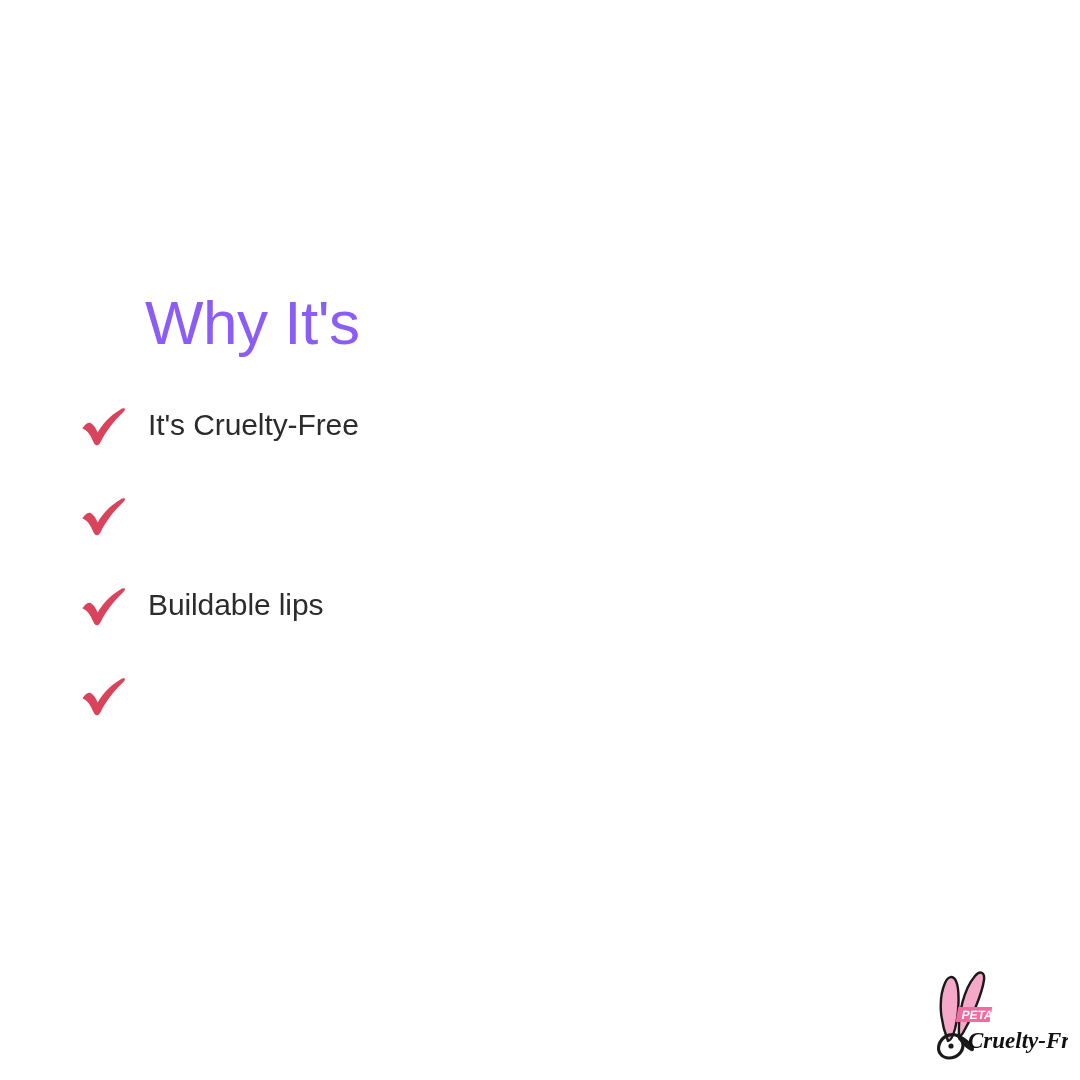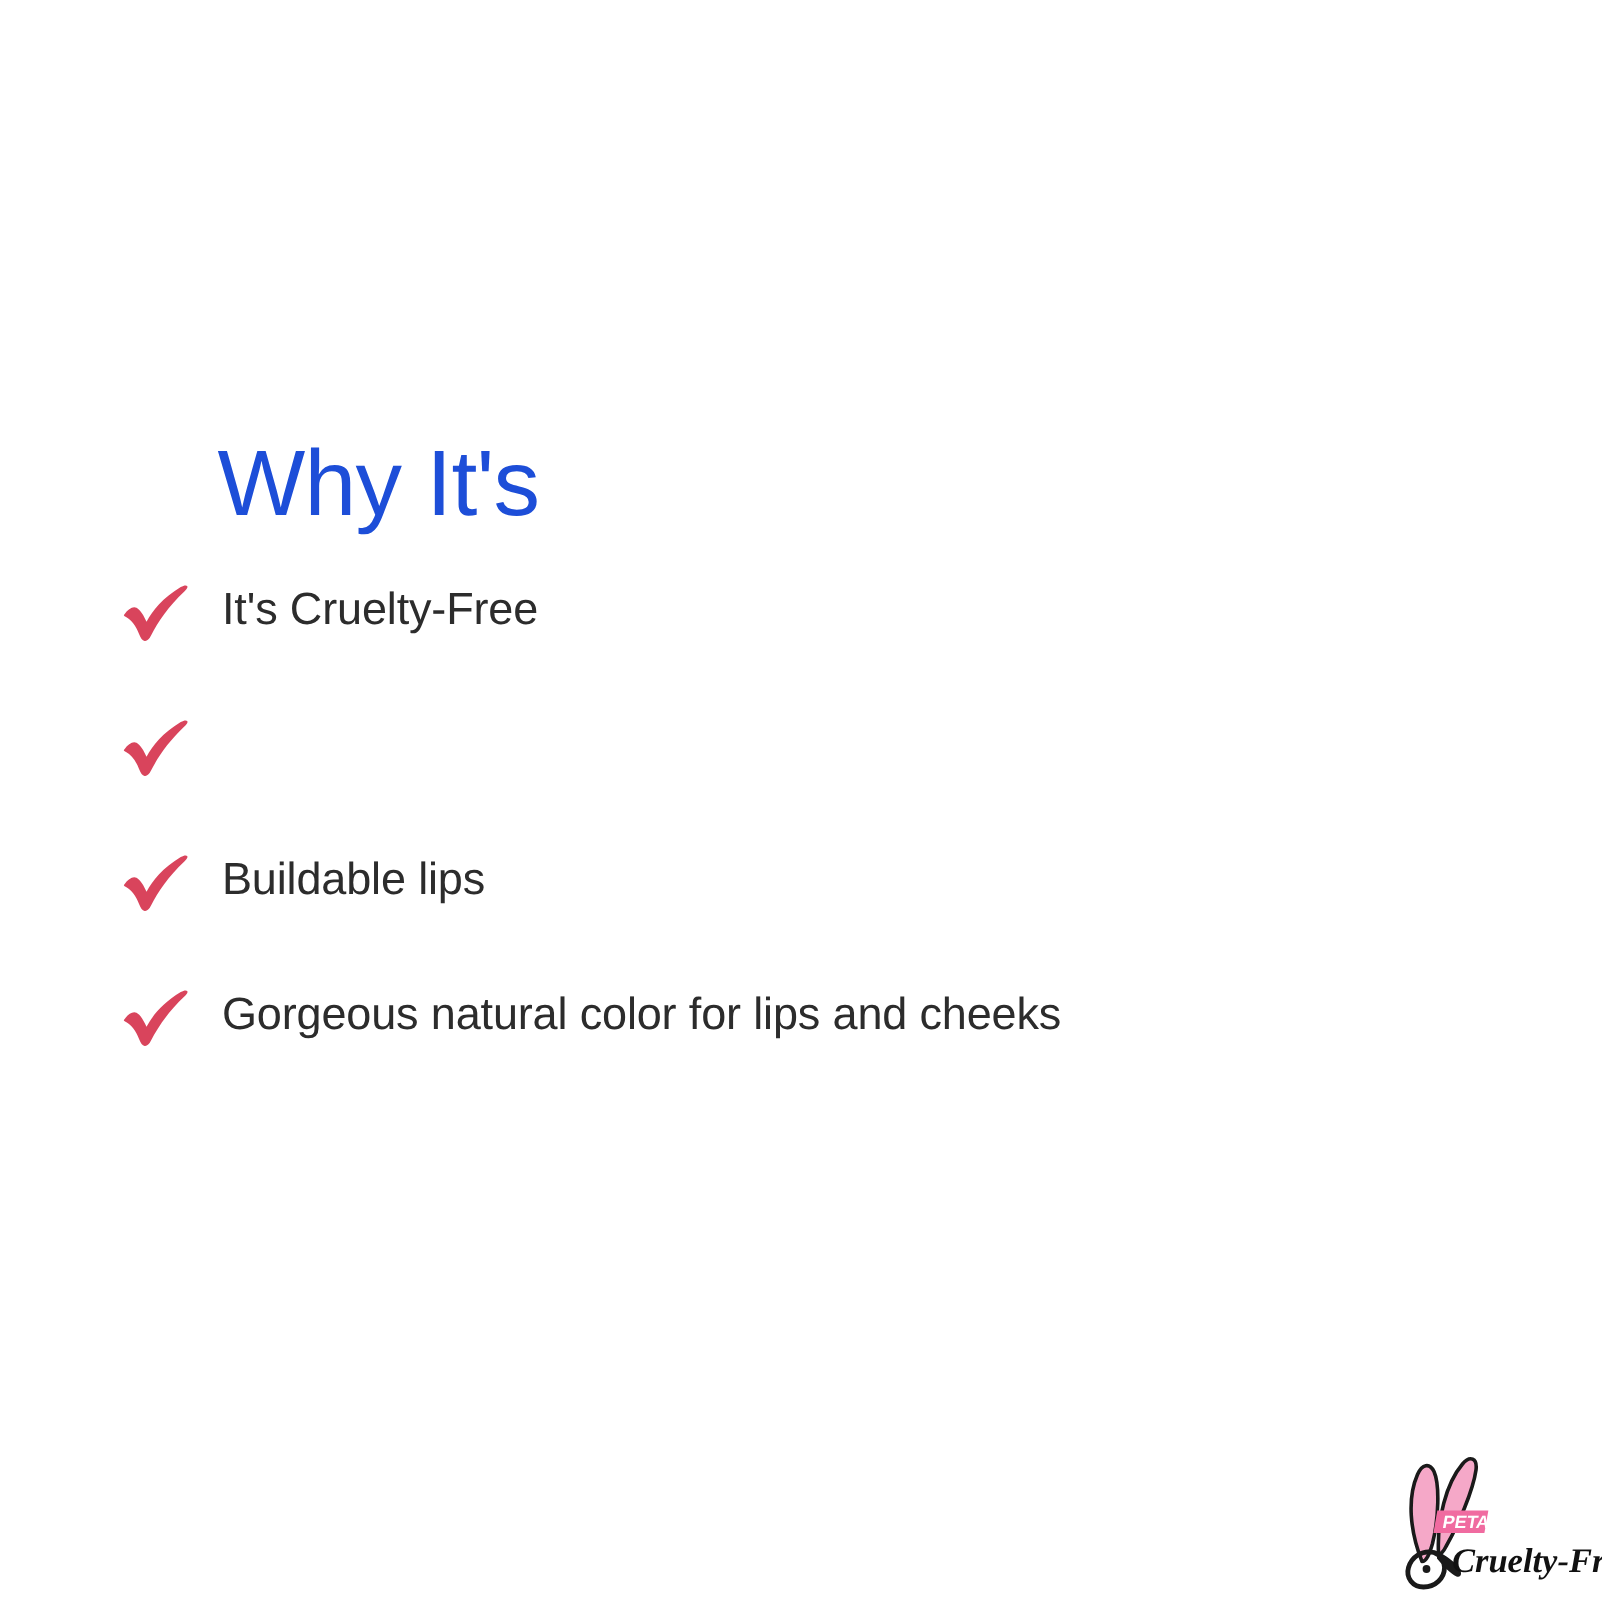--- a/index.html
+++ b/index.html
@@ -22,37 +22,37 @@
     height: 1080px;
     background: #ffffff;
   }
 
   
   .heading {
     position: absolute;
     left: 145px;
     top: 218px;
     width: 700px;
-    color: #1d4ed8;
+    color: #8b5cf6;
     font-family: "Liberation Sans", sans-serif;
     font-size: 62px;
     line-height: 70px;
     font-weight: 400;
     letter-spacing: -0.5px;
     white-space: pre-line;
   }
   .heading-line {
     display: block;
   }
 
   
   .benefits {
     position: absolute;
     left: 80px;
-    top: 386px;
+    top: 404px;
     width: 960px;
   }
   .benefit-row {
     position: relative;
     height: 90px;
     display: flex;
     align-items: flex-start;
   }
   .check-wrap {
     position: relative;
@@ -127,21 +127,20 @@
       </span>
       <span class="benefit-text">Buildable lips</span>
     </div>
 
     <div class="benefit-row">
       <span class="check-wrap">
         <svg viewBox="0 0 48 42" xmlns="http://www.w3.org/2000/svg" aria-hidden="true">
           <path d="M3.0 21.5 C5.5 18.0 8.5 16.0 11.0 17.2 C13.6 18.5 15.8 22.4 17.7 26.5 C21.6 19.2 28.5 10.6 40.5 3.4 C42.6 2.1 44.2 2.0 44.8 2.7 C45.4 3.5 44.6 4.8 42.9 6.4 C32.4 16.3 25.3 26.6 20.6 35.9 C19.4 38.3 17.9 39.6 16.4 39.3 C14.9 39.0 13.8 37.3 12.7 34.6 C10.6 29.4 7.6 25.0 4.0 23.3 C2.5 22.6 2.2 22.2 3.0 21.5 Z" fill="#d9445c"></path>
         </svg>
       </span>
-      <span class="benefit-text">Gorgeous natural color for lips and cheeks</span>
     </div>
 
   </div>
 
   <div class="peta-logo">
     <svg viewBox="0 0 150 100" xmlns="http://www.w3.org/2000/svg">
 
       <path d="M30 78 C22 58 20 36 27 20 C30 13 35 12 38 18 C42 27 41 50 37 66 C35 73 33 78 30 78 Z" fill="#f5a8c8" stroke="#1a1a1a" stroke-width="2.4" stroke-linejoin="round"></path>
 
       <path d="M41 72 C40 50 46 26 57 13 C62 7 67 9 66 17 C64 31 54 54 46 68 C44 72 42 74 41 72 Z" fill="#f5a8c8" stroke="#1a1a1a" stroke-width="2.4" stroke-linejoin="round"></path>

